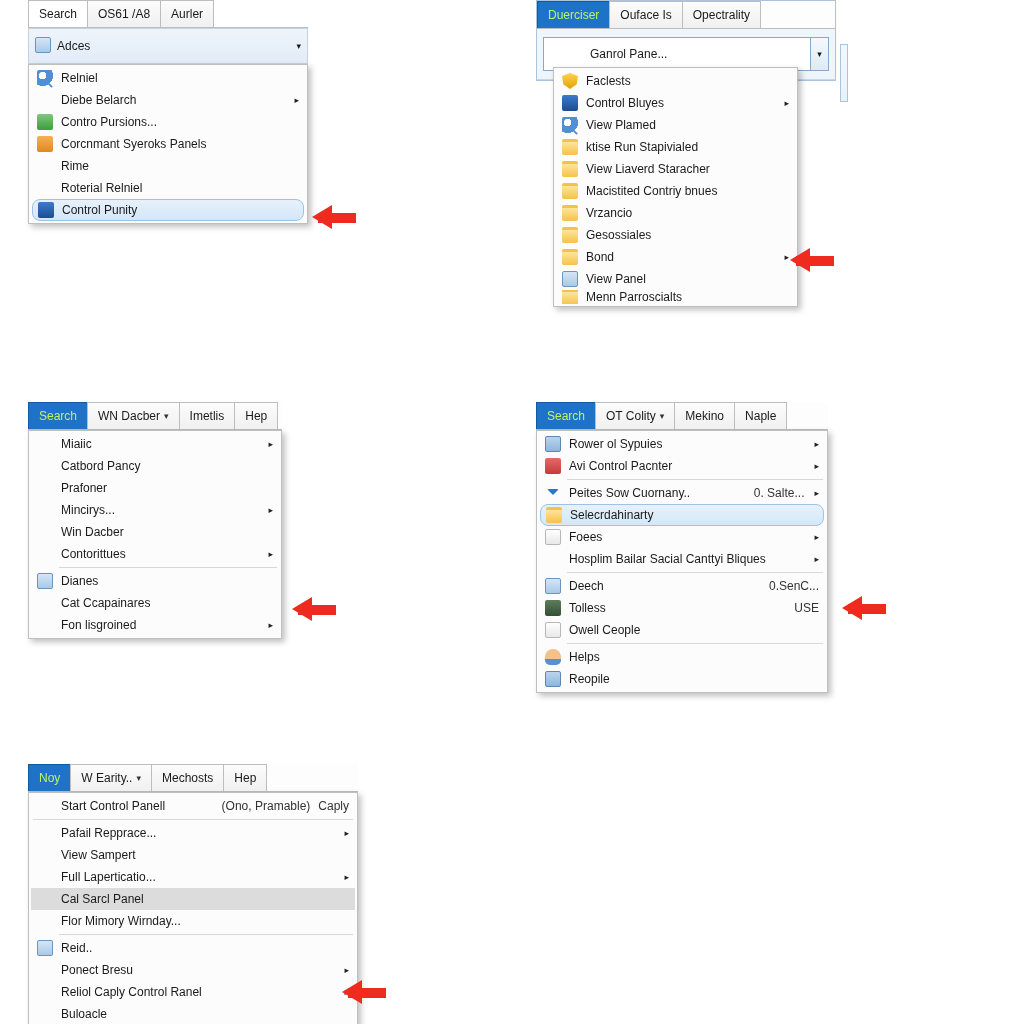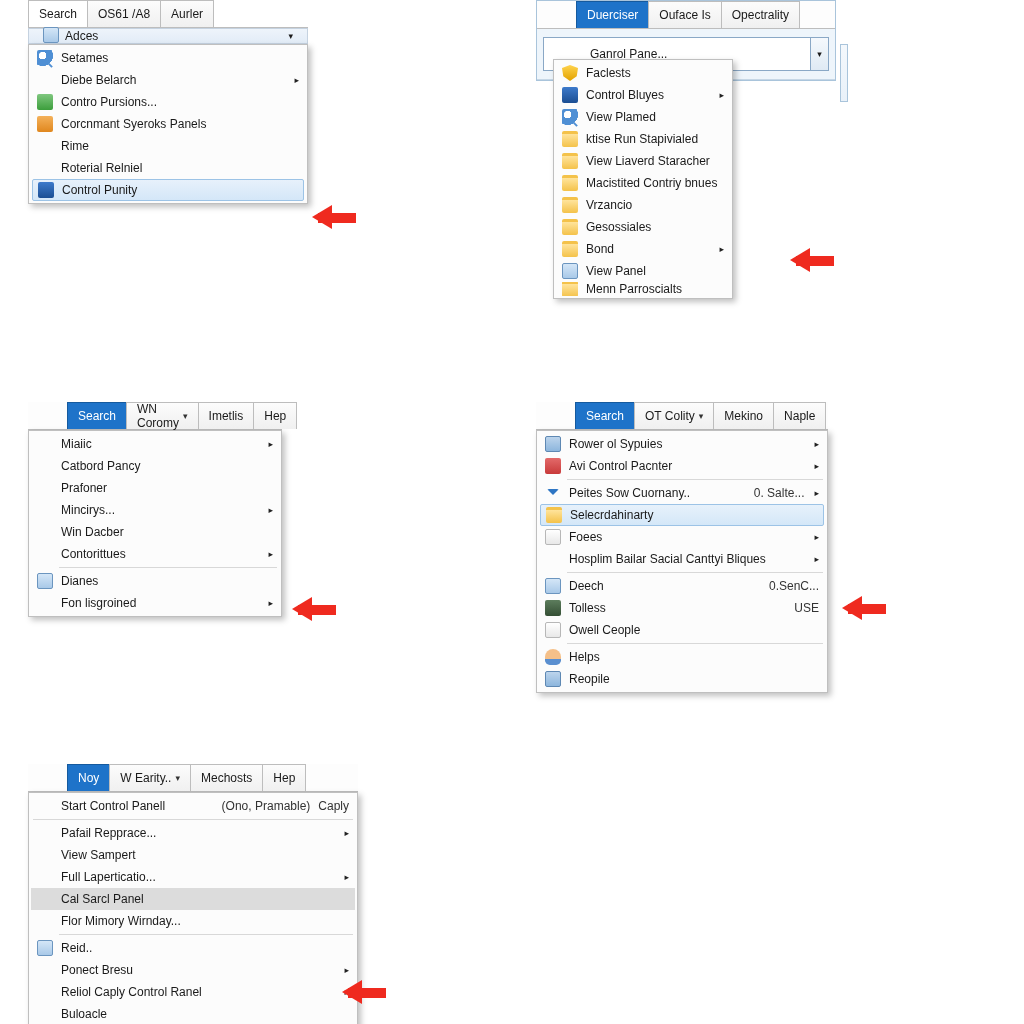--- a/index.html
+++ b/index.html
@@ -29,35 +29,34 @@
     border-bottom: none;
     background: linear-gradient(#fcfcfc, #f0f0f0);
     font-size: 12px;
     display: flex;
     align-items: center;
     cursor: default;
     margin-right: -1px;
   }
   .tab.primary {
     background: #1e73c9;
-    color: #ffffff;
+    color: #bef264;
     border-color: #155a9e;
-    margin-left: 39px;
   }
   .tab.active {
     background: #fff;
   }
   .tab .caret { margin-left: 4px; font-size: 9px; color: #333; }
 
   
   .sub-bar {
-    height: 16px;
+    height: 36px;
     background: linear-gradient(#eef4fb, #e2ecf7);
     border: 1px solid #c5d2e0;
-    display: flex; align-items: center; padding: 0 14px;
+    display: flex; align-items: center; padding: 0 6px;
     font-size: 12px;
   }
 
   
   .combo-bar {
     height: 34px;
     border: 1px solid #8aa8c6;
     display: flex; align-items: center;
     background: #fff;
     margin: 6px;
@@ -98,21 +97,21 @@
     width: 20px; height: 16px;
     display: flex; align-items: center; justify-content: center;
     margin-right: 6px;
   }
   .menu .row .lbl { flex: 1; }
   .menu .row .right { font-size: 12px; color: #333; }
   .menu .row .sub { font-size: 9px; color: #222; margin-left: 10px;}
   .menu .row.hl-blue {
     background: linear-gradient(#e7f1fb,#d4e7f8);
     border: 1px solid #9cc3e6;
-    border-radius: 2px;
+    border-radius: 8px;
     margin: 0 1px;
     padding-left: 3px;
   }
   .menu .row.hl-gray {
     background: #dcdcdc;
   }
   .menu .sep {
     height: 1px;
     background: #d8d8d8;
     margin: 2px 2px 2px 28px;
@@ -178,21 +177,21 @@
   <div class="sub-bar">
     <span class="icon"><span class="ic ic-panel"></span></span>
     <span style="margin-left:6px">Adces</span>
     <span style="margin-left:auto;font-size:9px">▾</span>
   </div>
   <div class="menu" id="menu1">
       <div class="row">
         <span class="icon">
           <span class="ic ic-search"></span>
         </span>
-        <span class="lbl">Setames</span>
+        <span class="lbl">Relniel</span>
       </div>
       <div class="row">
         <span class="icon"></span>
         <span class="lbl">Diebe Belarch</span>
         <span class="sub">▸</span>
       </div>
       <div class="row">
         <span class="icon">
           <span class="ic ic-green"></span>
         </span>
@@ -230,21 +229,21 @@
     <div class="tab primary">Duerciser</div>
     <div class="tab">Ouface Is</div>
     <div class="tab">Opectrality</div>
   </div>
   <div style="background:#eef5fb;border-bottom:1px solid #c6d7e6;padding:2px 0;">
     <div class="combo-bar">
       <span class="txt">Ganrol Pane...</span>
       <span class="dd">▾</span>
     </div>
   </div>
-  <div class="menu" id="menu2" style="position:absolute;left:16px;top:58px;width:180px;">
+  <div class="menu" id="menu2" style="position:absolute;left:16px;top:66px;width:245px;">
       <div class="row">
         <span class="icon">
           <span class="ic ic-shield"></span>
         </span>
         <span class="lbl">Faclests</span>
       </div>
       <div class="row">
         <span class="icon">
           <span class="ic ic-bluepc"></span>
         </span>
@@ -311,21 +310,21 @@
 <div class="aux-box" style="left:840px; top:44px;"></div>
 <div class="redarrow" style="left:778px; top:248px;">
     <div class="head"></div>
     <div class="shaft"></div>
   </div>
 
 <div class="panel" style="left:28px; top:402px; width:254px;">
   <div class="tab-row">
     <div class="tab primary">Search</div>
     <div class="tab">
-        <span>WN Coromy</span>
+        <span>WN Dacber</span>
         <span class="caret">▾</span>
       </div>
     <div class="tab">Imetlis</div>
     <div class="tab">Hep</div>
   </div>
   <div class="menu" id="menu3">
       <div class="row">
         <span class="icon"></span>
         <span class="lbl">Miaiic</span>
         <span class="sub">▸</span>
@@ -351,20 +350,24 @@
         <span class="icon"></span>
         <span class="lbl">Contorittues</span>
         <span class="sub">▸</span>
       </div>
       <div class="sep"></div>
       <div class="row">
         <span class="icon">
           <span class="ic ic-panel"></span>
         </span>
         <span class="lbl">Dianes</span>
+      </div>
+      <div class="row">
+        <span class="icon"></span>
+        <span class="lbl">Cat Ccapainares</span>
       </div>
       <div class="row">
         <span class="icon"></span>
         <span class="lbl">Fon lisgroined</span>
         <span class="sub">▸</span>
       </div>
     </div>
 </div>
 <div class="redarrow" style="left:280px; top:597px;">
     <div class="head"></div>

